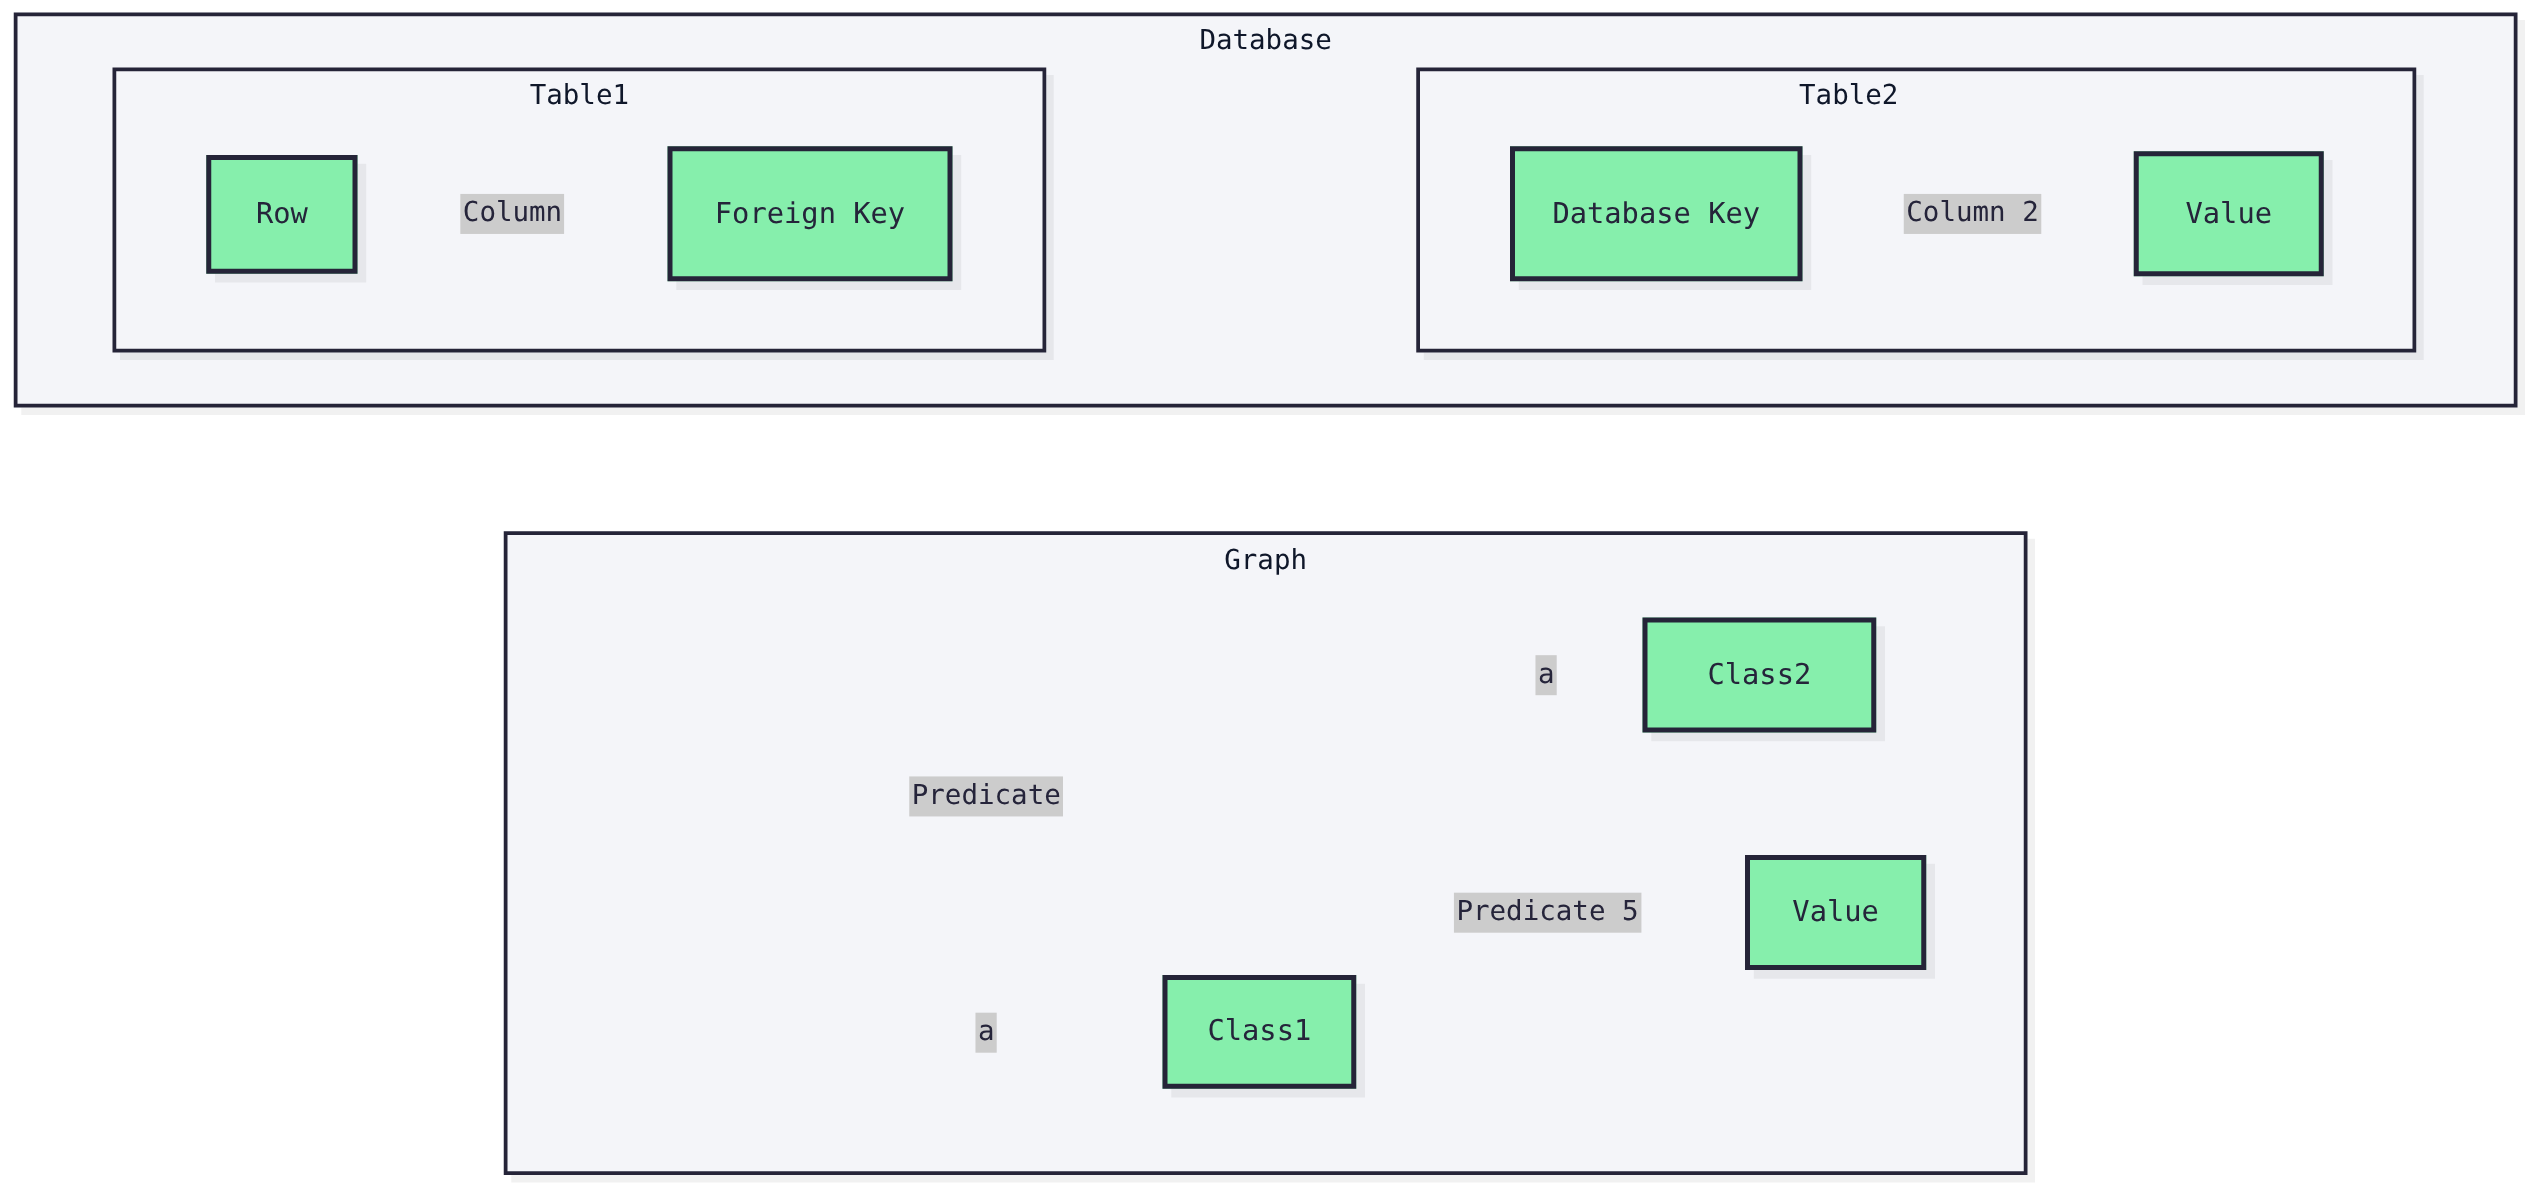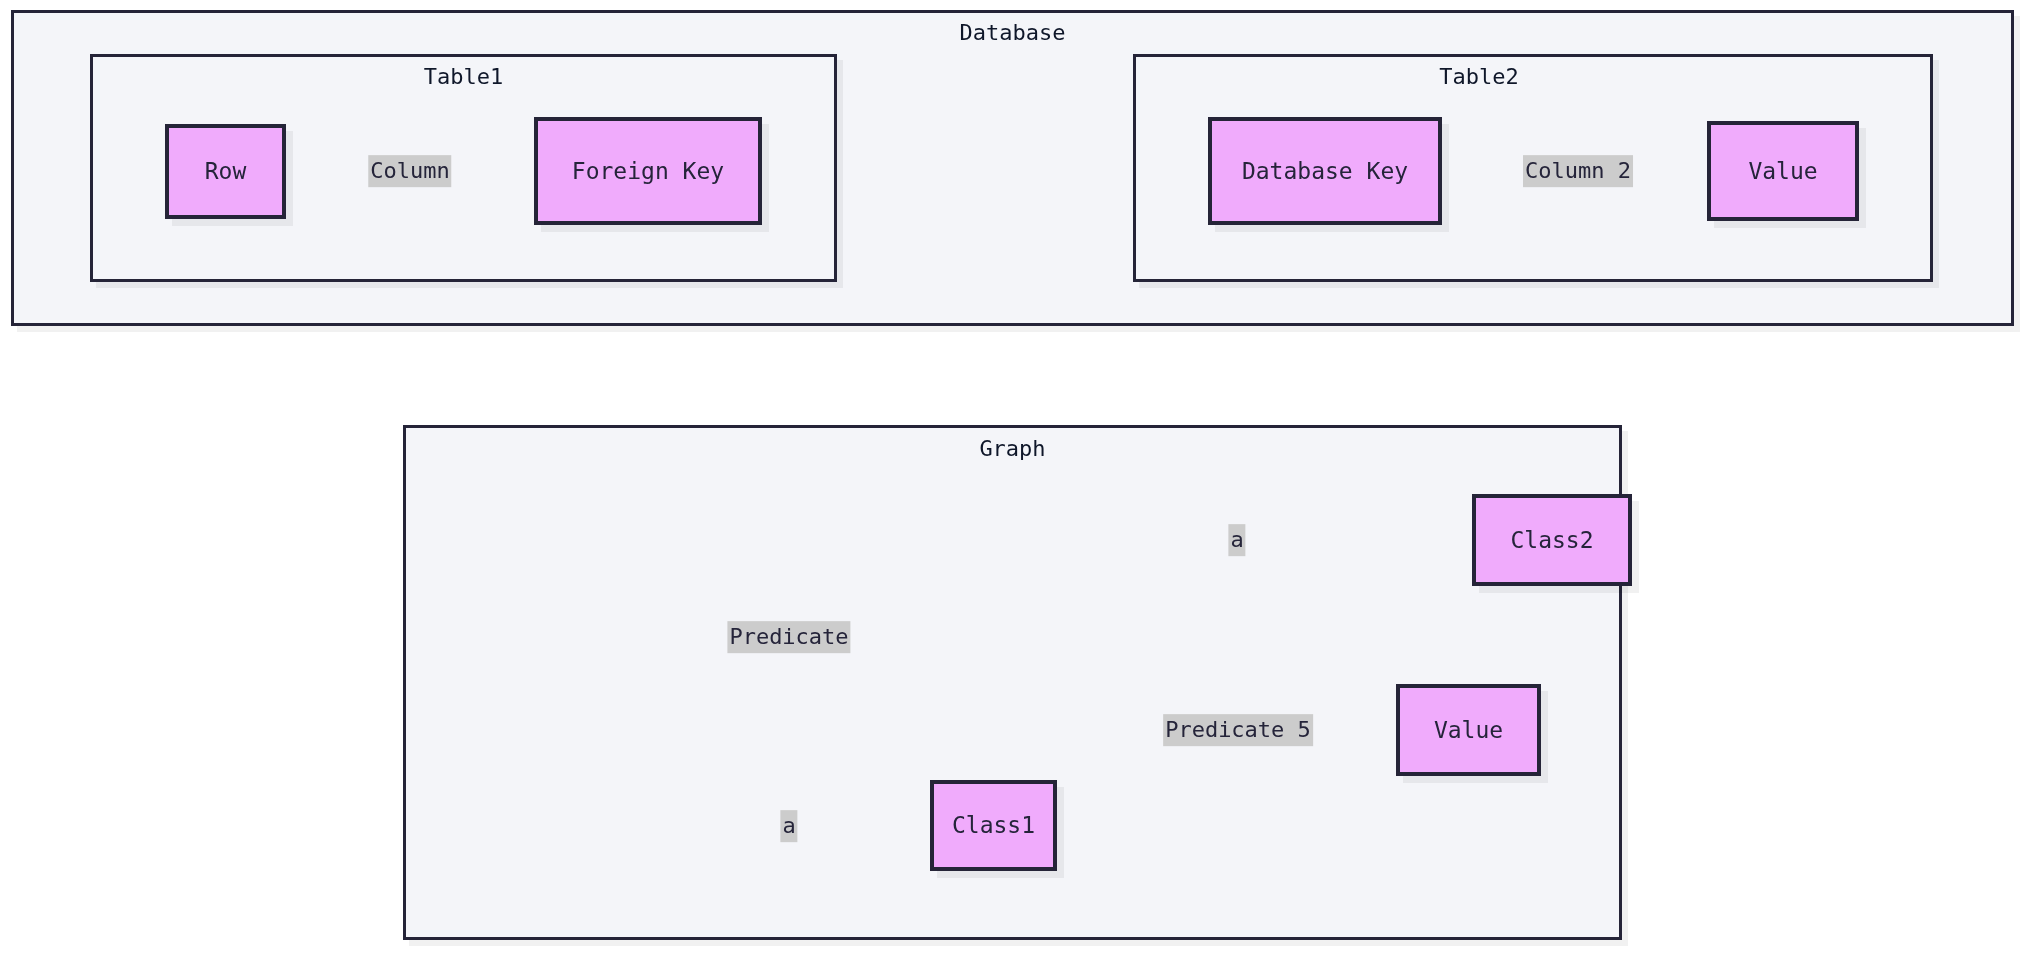--- a/index.html
+++ b/index.html
@@ -41,21 +41,21 @@
     text-align: center;
     color: #0f172a;
     font-size: 22px;
     font-family: "DejaVu Sans Mono", "Liberation Mono", monospace;
     white-space: nowrap;
     pointer-events: none;
   }
   
   .node {
     position: absolute;
-    background: #f0abfc;
+    background: #86efac;
     border: 4px solid #252438;
     box-sizing: border-box;
     display: flex;
     align-items: center;
     justify-content: center;
     box-shadow: 7px 7px 0 0 rgba(0,0,0,0.055);
   }
   .node-label {
     color: #25243a;
     font-size: 23px;
@@ -157,25 +157,25 @@
   <div class="edge-label" style="left:410px; top:171px;">Column</div>
 
   <div class="edge-label" style="left:1578px; top:171px;">Column 2</div>
 
   <div class="cluster" style="left:403px; top:425px; width:1219px; height:515px;">
   </div>
   <div class="cluster-title" style="left:403px; width:1219px; top:436px;">Graph</div>
 
 
 
-  <div class="node" style="left:930px; top:780px; width:127px; height:91px;">
+  <div class="node" style="left:930px; top:780px; width:155px; height:91px;">
     <span class="node-label">Class1</span>
   </div>
 
-  <div class="node" style="left:1472px; top:494px; width:160px; height:92px;">
+  <div class="node" style="left:1314px; top:494px; width:187px; height:92px;">
     <span class="node-label">Class2</span>
   </div>
 
   <div class="node" style="left:1396px; top:684px; width:145px; height:92px;">
     <span class="node-label">Value</span>
   </div>
 
   <div class="edge-label" style="left:789px; top:637px;">Predicate</div>
 
   <div class="edge-label" style="left:789px; top:826px;">a</div>

